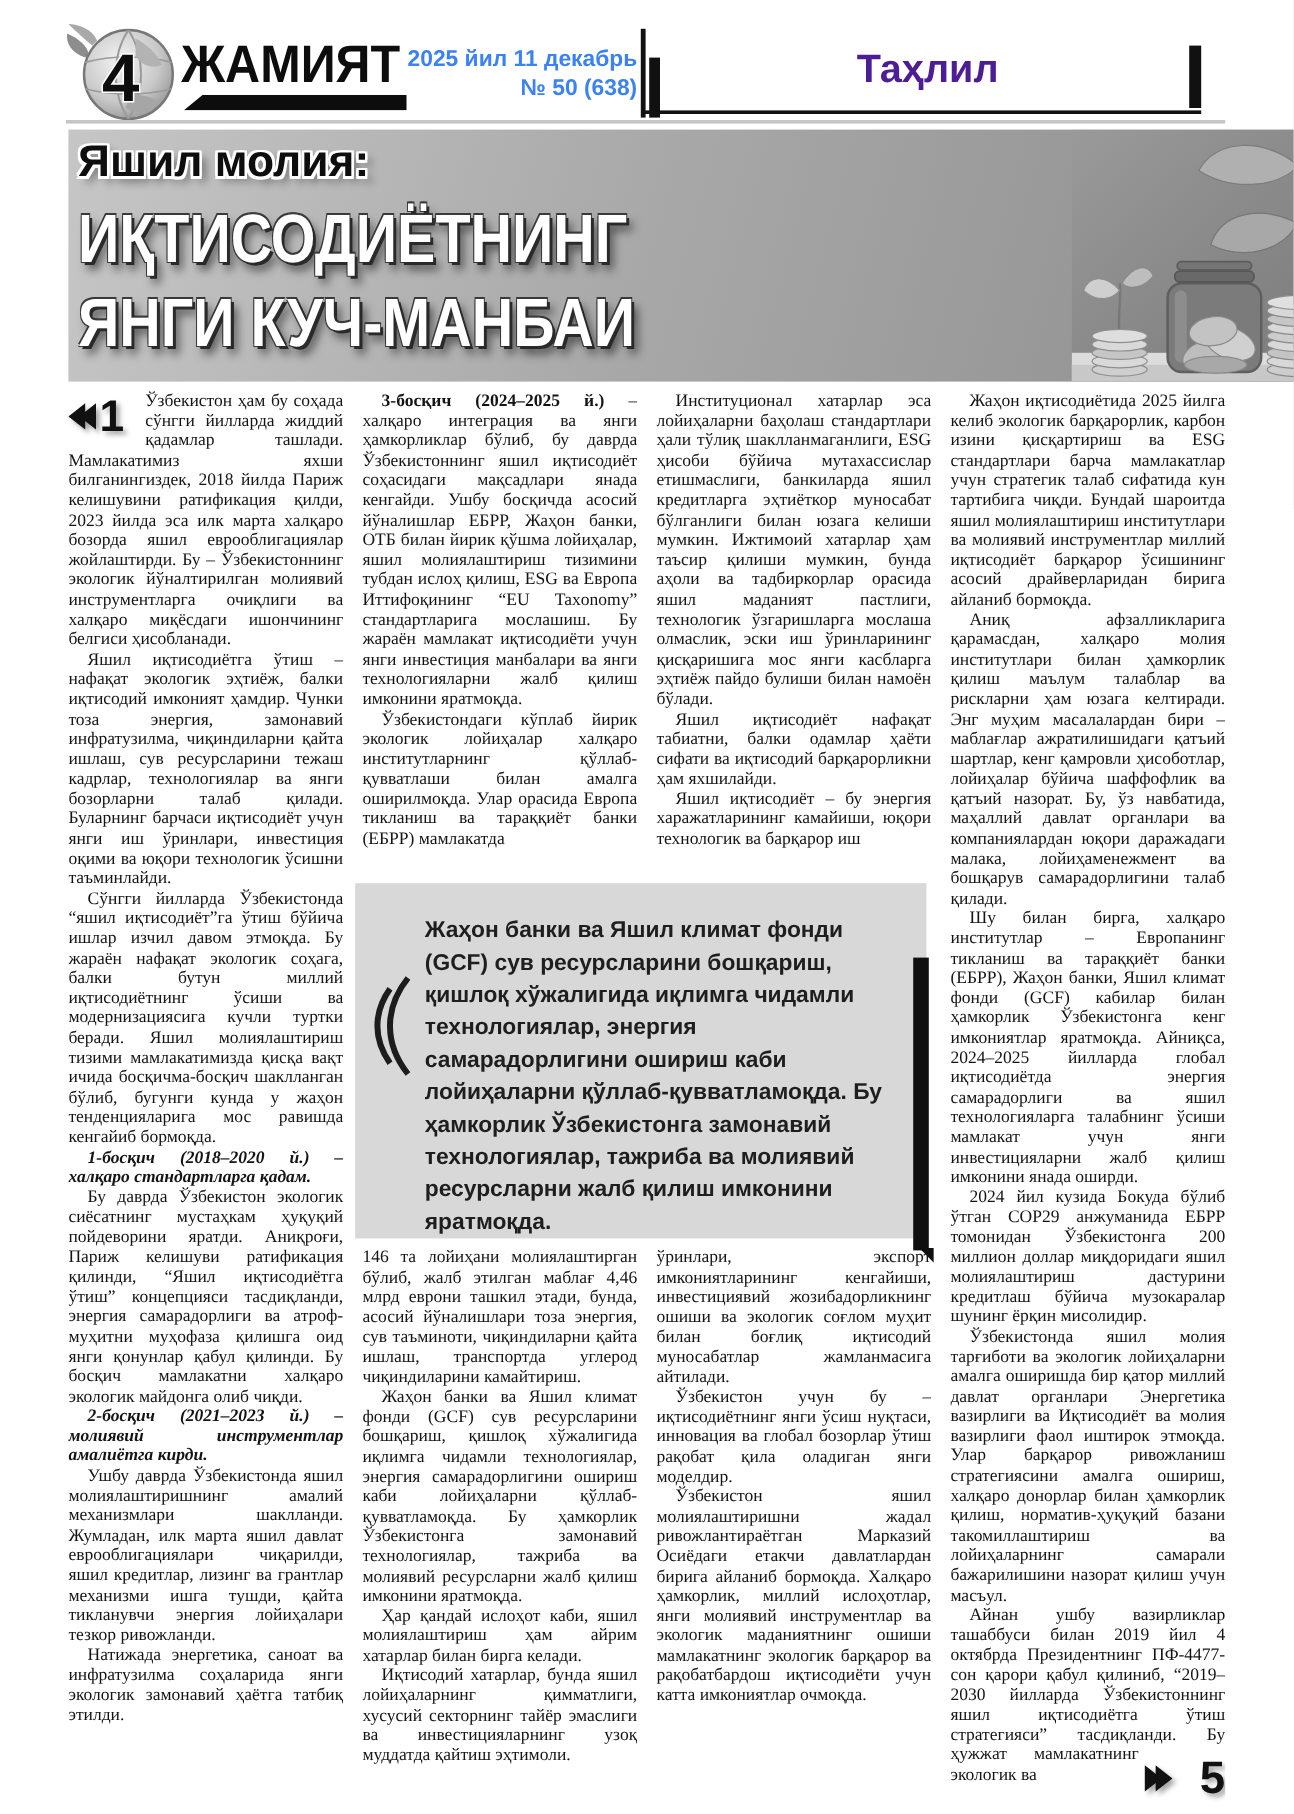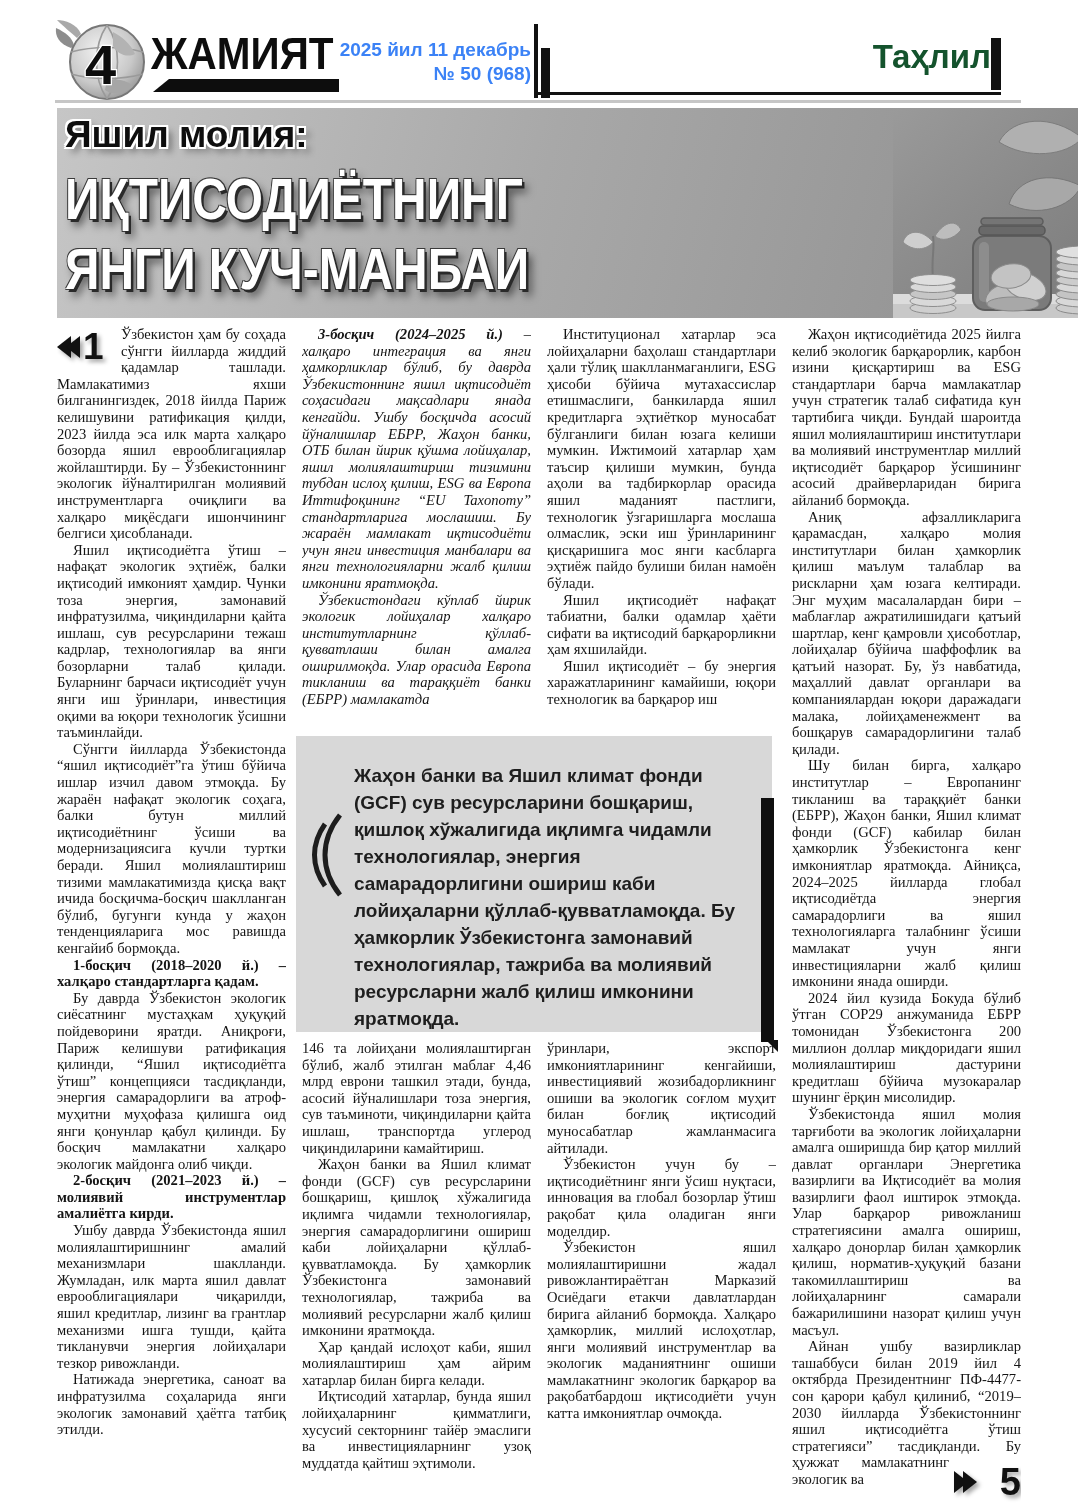--- a/index.html
+++ b/index.html
@@ -10,22 +10,22 @@
   .logo{position:absolute;left:0;top:-4px;width:94px;height:86px;}
   .brand{position:absolute;left:96px;top:10px;font-family:"Liberation Sans",sans-serif;
          font-weight:800;font-size:44px;line-height:44px;letter-spacing:0;
          transform:scaleX(.92);transform-origin:left top;color:#0d0d0d;}
   .brand-bar{position:absolute;left:98px;top:57px;width:186px;height:13px;background:#0d0d0d;
          clip-path:polygon(16px 0,100% 0,100% 100%,0 100%);}
   .date-block{position:absolute;left:250px;top:16px;width:226px;text-align:right;
          font-family:"Liberation Sans",sans-serif;font-weight:bold;font-size:19px;line-height:24px;color:#3b82f6;}
   .div-bar-thin{position:absolute;left:479px;top:2px;width:4px;height:74px;background:#111;}
   .div-bar-thick{position:absolute;left:486px;top:26px;width:9px;height:50px;background:#111;}
-  .section-title{position:absolute;left:500px;top:16px;width:436px;text-align:right;
-         font-family:"Liberation Sans",sans-serif;font-weight:bold;font-size:33px;color:#14532d;}
+  .section-title{position:absolute;left:500px;top:16px;width:436px;text-align:center;
+         font-family:"Liberation Sans",sans-serif;font-weight:bold;font-size:33px;color:#4c1d95;}
   .section-bar-right{position:absolute;left:936px;top:16px;width:10px;height:52px;background:#111;}
   .section-underline{position:absolute;left:482px;top:70px;width:464px;height:3px;background:#111;}
   .header-rule{position:absolute;left:55px;top:100px;width:966px;height:3px;background:#c6c6c6;}
   
   .banner{position:absolute;left:57px;top:108px;width:1068px;height:210px;overflow:hidden;
           background:linear-gradient(105deg,#c6c6c6 0%,#a8a8a8 45%,#8d8d8d 100%);}
   .kicker{position:absolute;left:8px;top:6px;font-family:"Liberation Sans",sans-serif;font-weight:800;
           font-size:37px;color:#0e0e0e;
           text-shadow:-2px 0 0 #fff,2px 0 0 #fff,0 -2px 0 #fff,0 2px 0 #fff,
                       2px 2px 0 #fff,-2px -2px 0 #fff,-2px 2px 0 #fff,2px -2px 0 #fff,
@@ -33,23 +33,23 @@
   .banner-title{position:absolute;left:8px;top:56px;font-family:"Liberation Sans",sans-serif;
           font-weight:800;font-size:57px;line-height:70px;color:#ffffff;letter-spacing:0;
           transform:scaleX(.84);transform-origin:left top;
           text-shadow:3px 3px 0 #2a2a2a,-1px -1px 0 #3a3a3a,1px -1px 0 #3a3a3a,-1px 1px 0 #3a3a3a,
                       6px 7px 9px rgba(0,0,0,.55);}
   .banner-photo{position:absolute;right:0;top:0;width:232px;height:210px;}
   
   .col{position:absolute;width:229px;font-size:14.6px;line-height:16.6px;text-align:justify;overflow:hidden;}
   .para{margin:0;text-indent:16px;}
   .para.noindent{text-indent:0;}
-  .para.bold{font-weight:bold;}
+  .para.bold{font-weight:bold;font-style:italic;}
   .col1{left:57px;top:326px;height:1172px;}
-  .col2top{left:302px;top:326px;height:410px;font-style:italic;}
+  .col2top{left:302px;top:326px;height:410px;}
   .col3top{left:547px;top:326px;height:410px;}
   .col2bot{left:302px;top:1040px;height:458px;}
   .col3bot{left:547px;top:1040px;height:458px;}
   .col4{left:792px;top:326px;height:1180px;}
   
   .cont-mark{float:left;width:58px;height:38px;margin:2px 6px 0 0;display:flex;align-items:center;
              filter:drop-shadow(3px 3px 2px rgba(0,0,0,.35));}
   .tri-l{width:0;height:0;border-top:11px solid transparent;border-bottom:11px solid transparent;
          border-right:14px solid #111;margin-right:-5px;}
   .cont-num{font-family:"Liberation Sans",sans-serif;font-weight:800;font-size:37px;line-height:36px;
@@ -96,21 +96,21 @@
         <path d="M16,56 C38,62 66,62 88,56" fill="none" stroke="#9a9a9a" stroke-width="1.4"></path>
         <path d="M58,14 C66,18 76,26 80,36 C72,40 62,36 58,28 Z" fill="#b3b3b3"></path>
         <path d="M52,62 C60,60 72,62 78,68 C70,76 58,78 50,72 Z" fill="#a6a6a6"></path>
         <text x="30" y="66" font-family="Liberation Sans, sans-serif" font-weight="bold" font-size="56" fill="#0d0d0d" stroke="#ffffff" stroke-width="2.5" paint-order="stroke">4</text>
       </svg>
     </div>
     <div class="brand">ЖАМИЯТ</div>
     <div class="brand-bar"></div>
     <div class="date-block">
       <div>2025 йил 11 декабрь</div>
-      <div>№ 50 (968)</div>
+      <div>№ 50 (638)</div>
     </div>
     <div class="div-bar-thin"></div>
     <div class="div-bar-thick"></div>
     <div class="section-title">Таҳлил</div>
     <div class="section-bar-right"></div>
     <div class="section-underline"></div>
   </div>
   <div class="header-rule"></div>
 
   <div class="banner">

